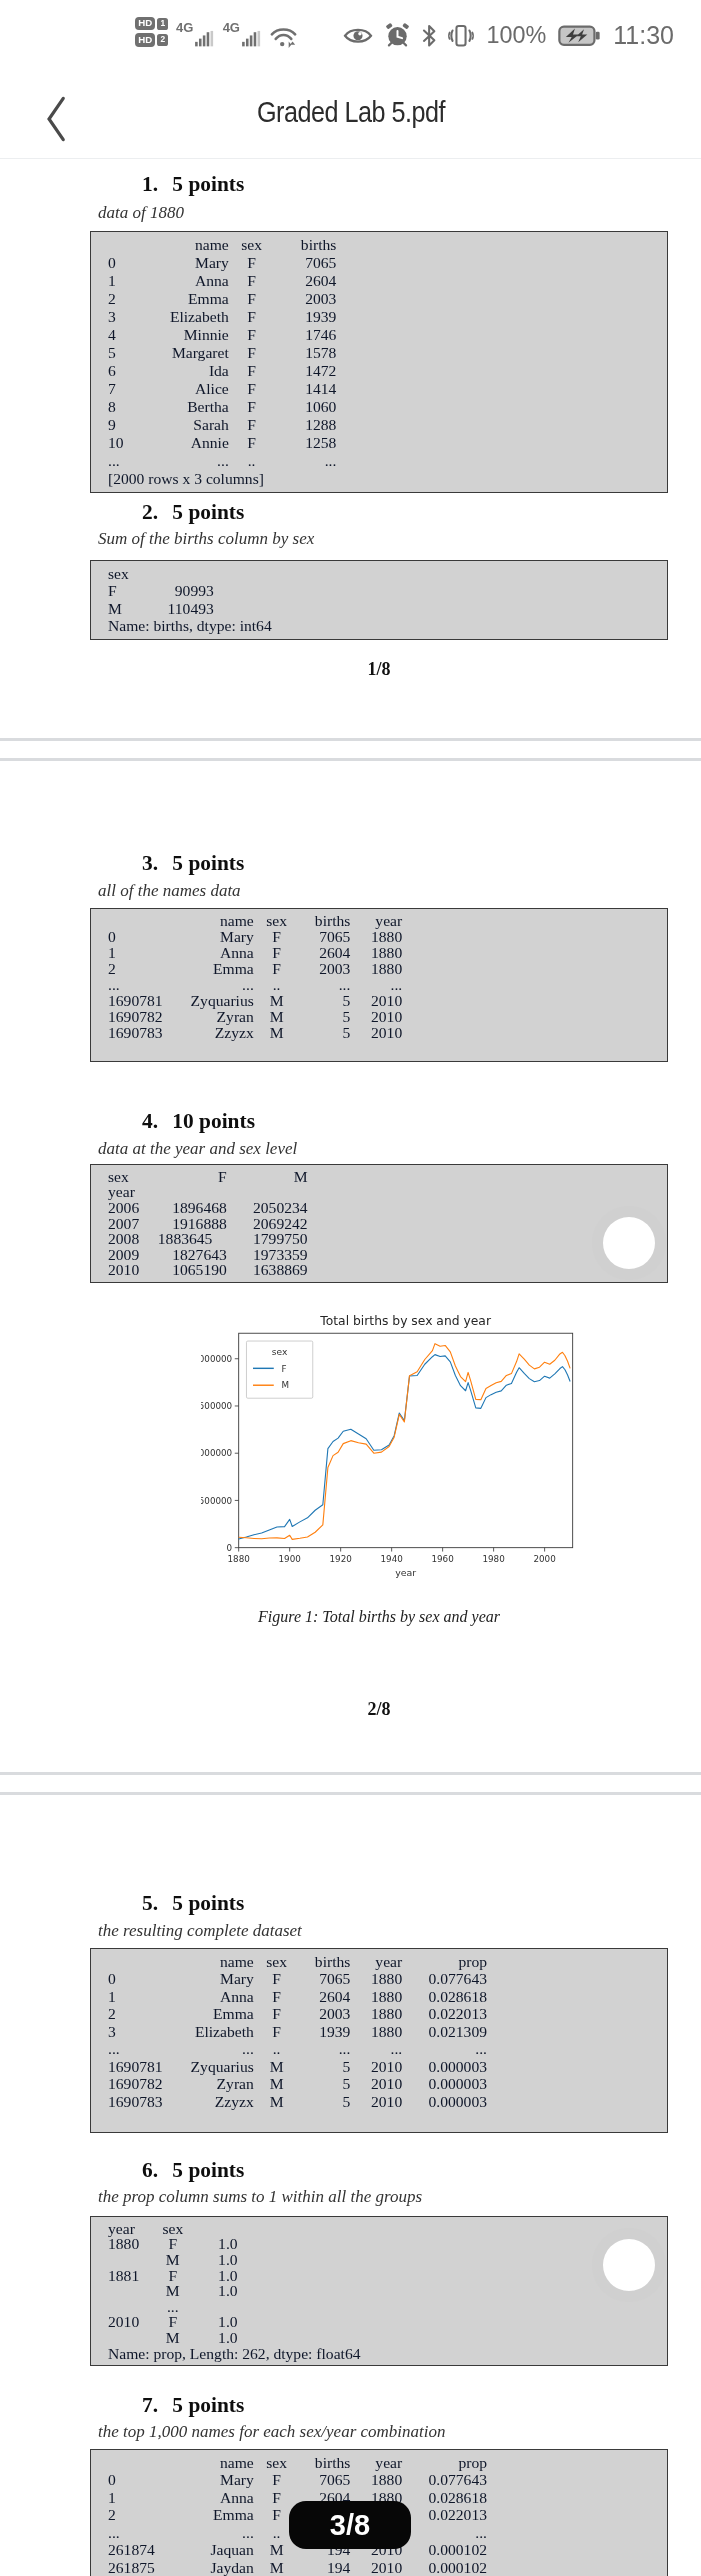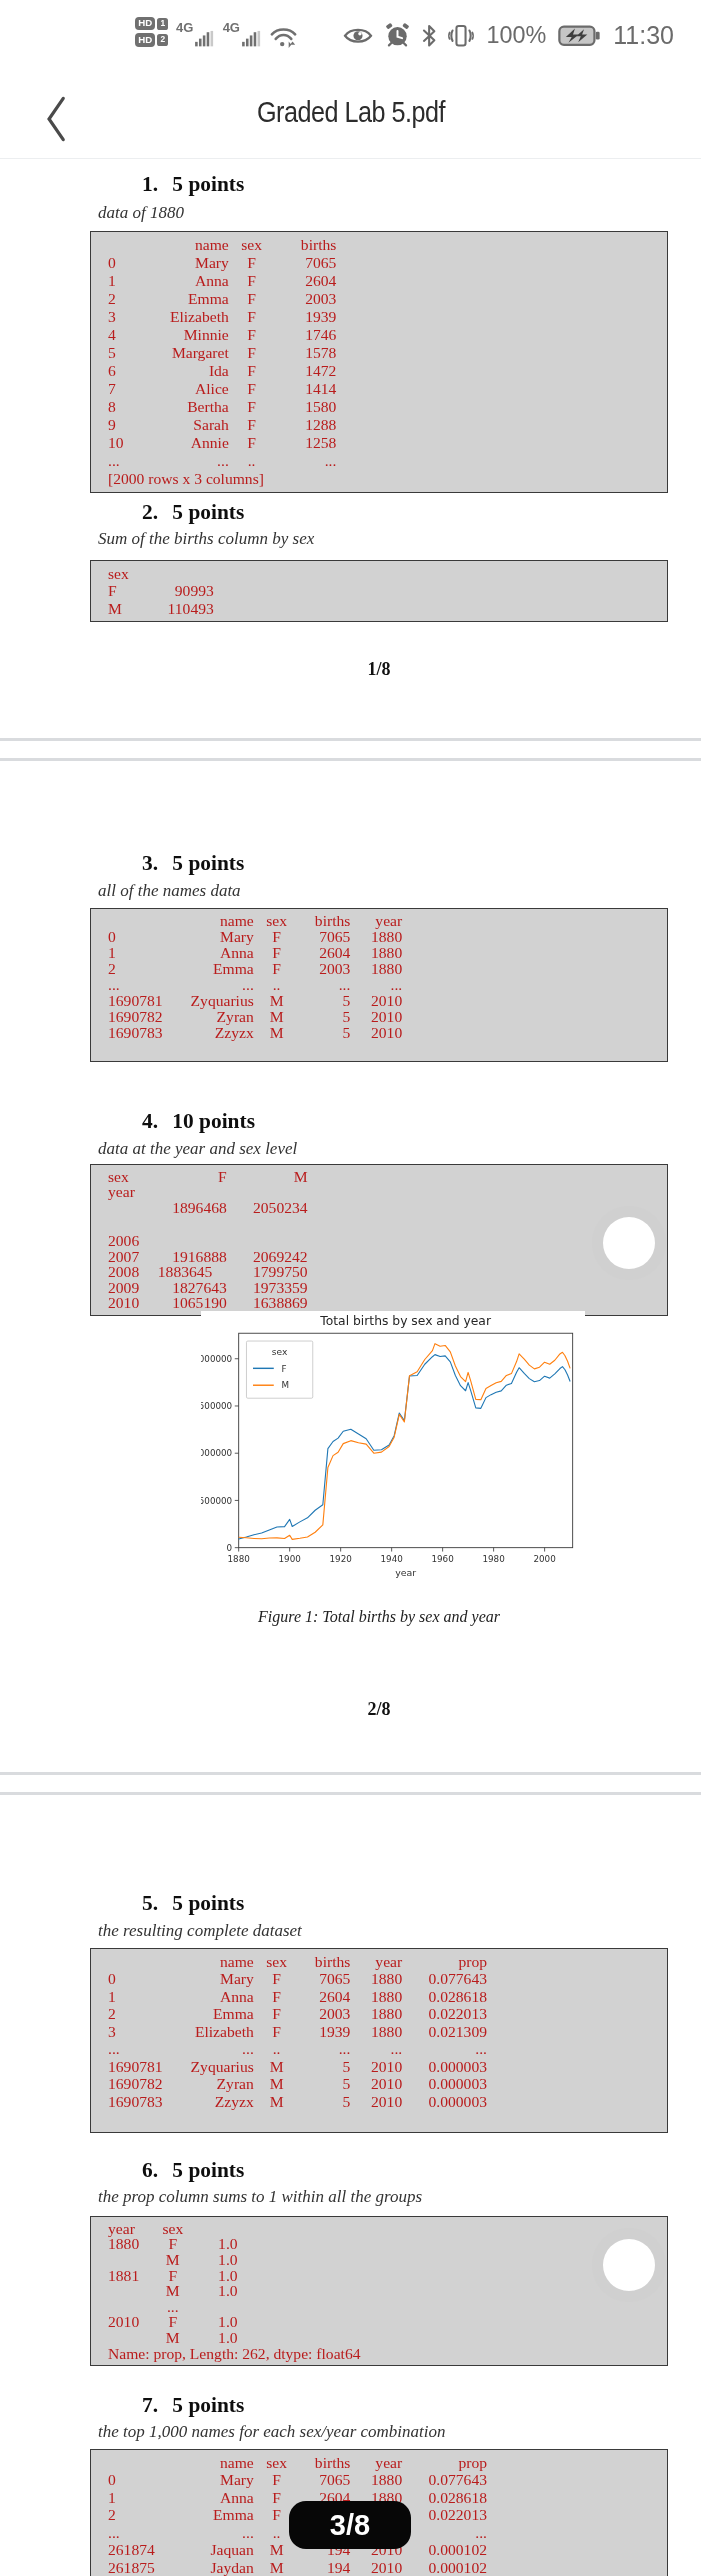--- a/index.html
+++ b/index.html
@@ -28,21 +28,21 @@
   .hdr-title{position:absolute;left:0;top:27px;width:701px;text-align:center;
              font-family:"Liberation Sans",sans-serif;font-size:30px;color:#2c2c2c;}
   .hdr-title span{display:inline-block;transform:scaleX(0.84);letter-spacing:-0.6px;}
   .hdr-line{position:absolute;top:158px;left:0;width:701px;height:0.6px;background:#eceef0;}
 
   
   .h-sec{position:absolute;left:142px;font-weight:bold;font-size:21.4px;color:#0e0e0e;white-space:nowrap;}
   .h-sec .h-num{margin-right:14.3px;}
   .cap{position:absolute;left:98px;font-style:italic;font-size:17px;color:#333;white-space:nowrap;}
   .blk{position:absolute;left:90px;width:578px;background:#d2d2d2;border:1.3px solid #3a3a3a;
-       box-sizing:border-box;padding:3.9px 5.2px 3.9px 17px;font-size:15.6px;color:#b91c1c;}
+       box-sizing:border-box;padding:3.9px 5.2px 3.9px 17px;font-size:15.6px;color:#0f172a;}
   .blk .row{display:flex;white-space:pre;}
   .blk .cell{display:inline-block;white-space:pre;}
   .blk .footer-row{white-space:pre;}
   .b1 .row,.b1 .footer-row{line-height:18px;}
   .b2 .row,.b2 .footer-row{line-height:17.5px;}
   .b3 .row,.b3 .footer-row{line-height:16px;}
   .b4 .row,.b4 .footer-row{line-height:15.6px;}
   .b5 .row,.b5 .footer-row{line-height:17.5px;}
   .b6 .row,.b6 .footer-row{line-height:15.6px;}
   .b7 .row,.b7 .footer-row{line-height:17.5px;}
@@ -158,35 +158,36 @@
   <div class="blk b1" style="top:231px">
       <div class="row"><span class="cell" style="width: 36px; text-align: left; margin-right: 7.8px;"></span><span class="cell" style="width: 77px; text-align: right; margin-right: 7.8px;">name</span><span class="cell" style="width: 30px; text-align: center; margin-right: 7.8px;">sex</span><span class="cell" style="width: 62px; text-align: right; margin-right: 7.8px;">births</span></div>
       <div class="row"><span class="cell" style="width: 36px; text-align: left; margin-right: 7.8px;">0</span><span class="cell" style="width: 77px; text-align: right; margin-right: 7.8px;">Mary</span><span class="cell" style="width: 30px; text-align: center; margin-right: 7.8px;">F</span><span class="cell" style="width: 62px; text-align: right; margin-right: 7.8px;">7065</span></div>
       <div class="row"><span class="cell" style="width: 36px; text-align: left; margin-right: 7.8px;">1</span><span class="cell" style="width: 77px; text-align: right; margin-right: 7.8px;">Anna</span><span class="cell" style="width: 30px; text-align: center; margin-right: 7.8px;">F</span><span class="cell" style="width: 62px; text-align: right; margin-right: 7.8px;">2604</span></div>
       <div class="row"><span class="cell" style="width: 36px; text-align: left; margin-right: 7.8px;">2</span><span class="cell" style="width: 77px; text-align: right; margin-right: 7.8px;">Emma</span><span class="cell" style="width: 30px; text-align: center; margin-right: 7.8px;">F</span><span class="cell" style="width: 62px; text-align: right; margin-right: 7.8px;">2003</span></div>
       <div class="row"><span class="cell" style="width: 36px; text-align: left; margin-right: 7.8px;">3</span><span class="cell" style="width: 77px; text-align: right; margin-right: 7.8px;">Elizabeth</span><span class="cell" style="width: 30px; text-align: center; margin-right: 7.8px;">F</span><span class="cell" style="width: 62px; text-align: right; margin-right: 7.8px;">1939</span></div>
       <div class="row"><span class="cell" style="width: 36px; text-align: left; margin-right: 7.8px;">4</span><span class="cell" style="width: 77px; text-align: right; margin-right: 7.8px;">Minnie</span><span class="cell" style="width: 30px; text-align: center; margin-right: 7.8px;">F</span><span class="cell" style="width: 62px; text-align: right; margin-right: 7.8px;">1746</span></div>
       <div class="row"><span class="cell" style="width: 36px; text-align: left; margin-right: 7.8px;">5</span><span class="cell" style="width: 77px; text-align: right; margin-right: 7.8px;">Margaret</span><span class="cell" style="width: 30px; text-align: center; margin-right: 7.8px;">F</span><span class="cell" style="width: 62px; text-align: right; margin-right: 7.8px;">1578</span></div>
       <div class="row"><span class="cell" style="width: 36px; text-align: left; margin-right: 7.8px;">6</span><span class="cell" style="width: 77px; text-align: right; margin-right: 7.8px;">Ida</span><span class="cell" style="width: 30px; text-align: center; margin-right: 7.8px;">F</span><span class="cell" style="width: 62px; text-align: right; margin-right: 7.8px;">1472</span></div>
       <div class="row"><span class="cell" style="width: 36px; text-align: left; margin-right: 7.8px;">7</span><span class="cell" style="width: 77px; text-align: right; margin-right: 7.8px;">Alice</span><span class="cell" style="width: 30px; text-align: center; margin-right: 7.8px;">F</span><span class="cell" style="width: 62px; text-align: right; margin-right: 7.8px;">1414</span></div>
-      <div class="row"><span class="cell" style="width: 36px; text-align: left; margin-right: 7.8px;">8</span><span class="cell" style="width: 77px; text-align: right; margin-right: 7.8px;">Bertha</span><span class="cell" style="width: 30px; text-align: center; margin-right: 7.8px;">F</span><span class="cell" style="width: 62px; text-align: right; margin-right: 7.8px;">1580</span></div>
+      <div class="row"><span class="cell" style="width: 36px; text-align: left; margin-right: 7.8px;">8</span><span class="cell" style="width: 77px; text-align: right; margin-right: 7.8px;">Bertha</span><span class="cell" style="width: 30px; text-align: center; margin-right: 7.8px;">F</span><span class="cell" style="width: 62px; text-align: right; margin-right: 7.8px;">1060</span></div>
       <div class="row"><span class="cell" style="width: 36px; text-align: left; margin-right: 7.8px;">9</span><span class="cell" style="width: 77px; text-align: right; margin-right: 7.8px;">Sarah</span><span class="cell" style="width: 30px; text-align: center; margin-right: 7.8px;">F</span><span class="cell" style="width: 62px; text-align: right; margin-right: 7.8px;">1288</span></div>
       <div class="row"><span class="cell" style="width: 36px; text-align: left; margin-right: 7.8px;">10</span><span class="cell" style="width: 77px; text-align: right; margin-right: 7.8px;">Annie</span><span class="cell" style="width: 30px; text-align: center; margin-right: 7.8px;">F</span><span class="cell" style="width: 62px; text-align: right; margin-right: 7.8px;">1258</span></div>
       <div class="row"><span class="cell" style="width: 36px; text-align: left; margin-right: 7.8px;">...</span><span class="cell" style="width: 77px; text-align: right; margin-right: 7.8px;">...</span><span class="cell" style="width: 30px; text-align: center; margin-right: 7.8px;">..</span><span class="cell" style="width: 62px; text-align: right; margin-right: 7.8px;">...</span></div>
       <div class="footer-row">[2000 rows x 3 columns]</div>
     </div>
 
   <div class="h-sec" style="top:500px">
     <span class="h-num">2.</span><span>5 points</span>
   </div>
   <div class="cap" style="top:529px">Sum of the births column by sex</div>
   <div class="blk b2" style="top:560px">
       <div class="row"><span class="cell" style="width: 29px; text-align: left; margin-right: 7.8px;">sex</span><span class="cell" style="width: 69px; text-align: right; margin-right: 7.8px;"></span></div>
       <div class="row"><span class="cell" style="width: 29px; text-align: left; margin-right: 7.8px;">F</span><span class="cell" style="width: 69px; text-align: right; margin-right: 7.8px;">90993</span></div>
       <div class="row"><span class="cell" style="width: 29px; text-align: left; margin-right: 7.8px;">M</span><span class="cell" style="width: 69px; text-align: right; margin-right: 7.8px;">110493</span></div>
+      <div class="footer-row">Name: births, dtype: int64</div>
     </div>
 
   <div class="page-num" style="top:659px">1/8</div>
 
   <div class="page-gap" style="top:738px"></div>
 
   <div class="h-sec" style="top:851px">
     <span class="h-num">3.</span><span>5 points</span>
   </div>
   <div class="cap" style="top:881px">all of the names data</div>
@@ -202,21 +203,21 @@
       <div class="row">&nbsp;</div>
     </div>
 
   <div class="h-sec" style="top:1109px">
     <span class="h-num">4.</span><span>10 points</span>
   </div>
   <div class="cap" style="top:1139px">data at the year and sex level</div>
   <div class="blk b4" style="top:1164px">
       <div class="row"><span class="cell" style="width: 42px; text-align: left; margin-right: 7.8px;">sex</span><span class="cell" style="width: 69px; text-align: right; margin-right: 7.8px;">F</span><span class="cell" style="width: 73px; text-align: right; margin-right: 7.8px;">M</span></div>
       <div class="row"><span class="cell" style="width: 42px; text-align: left; margin-right: 7.8px;">year</span><span class="cell" style="width: 69px; text-align: right; margin-right: 7.8px;"></span><span class="cell" style="width: 73px; text-align: right; margin-right: 7.8px;"></span></div>
-      <div class="row"><span class="cell" style="width: 42px; text-align: left; margin-right: 7.8px; margin-top: 33px;">2006</span><span class="cell" style="width: 69px; text-align: right; margin-right: 7.8px;">1896468</span><span class="cell" style="width: 73px; text-align: right; margin-right: 7.8px;">2050234</span></div>
+      <div class="row"><span class="cell" style="width: 42px; text-align: left; margin-right: 7.8px;">2006</span><span class="cell" style="width: 69px; text-align: right; margin-right: 7.8px;">1896468</span><span class="cell" style="width: 73px; text-align: right; margin-right: 7.8px;">2050234</span></div>
       <div class="row"><span class="cell" style="width: 42px; text-align: left; margin-right: 7.8px;">2007</span><span class="cell" style="width: 69px; text-align: right; margin-right: 7.8px;">1916888</span><span class="cell" style="width: 73px; text-align: right; margin-right: 7.8px;">2069242</span></div>
       <div class="row"><span class="cell" style="width: 42px; text-align: left; margin-right: 7.8px;">2008</span><span class="cell" style="width: 69px; margin-right: 7.8px;">1883645</span><span class="cell" style="width: 73px; text-align: right; margin-right: 7.8px;">1799750</span></div>
       <div class="row"><span class="cell" style="width: 42px; text-align: left; margin-right: 7.8px;">2009</span><span class="cell" style="width: 69px; text-align: right; margin-right: 7.8px;">1827643</span><span class="cell" style="width: 73px; text-align: right; margin-right: 7.8px;">1973359</span></div>
       <div class="row"><span class="cell" style="width: 42px; text-align: left; margin-right: 7.8px;">2010</span><span class="cell" style="width: 69px; text-align: right; margin-right: 7.8px;">1065190</span><span class="cell" style="width: 73px; text-align: right; margin-right: 7.8px;">1638869</span></div>
     </div>
 
   <div class="chart-box">
     <svg id="births-chart" width="384" height="268" viewBox="0 0 591 412">
         <rect x="0" y="0" width="591" height="412" fill="#ffffff"></rect>
         <text x="315" y="21" text-anchor="middle" font-size="19" font-family="DejaVu Sans, sans-serif" fill="#262626">Total births by sex and year</text>

